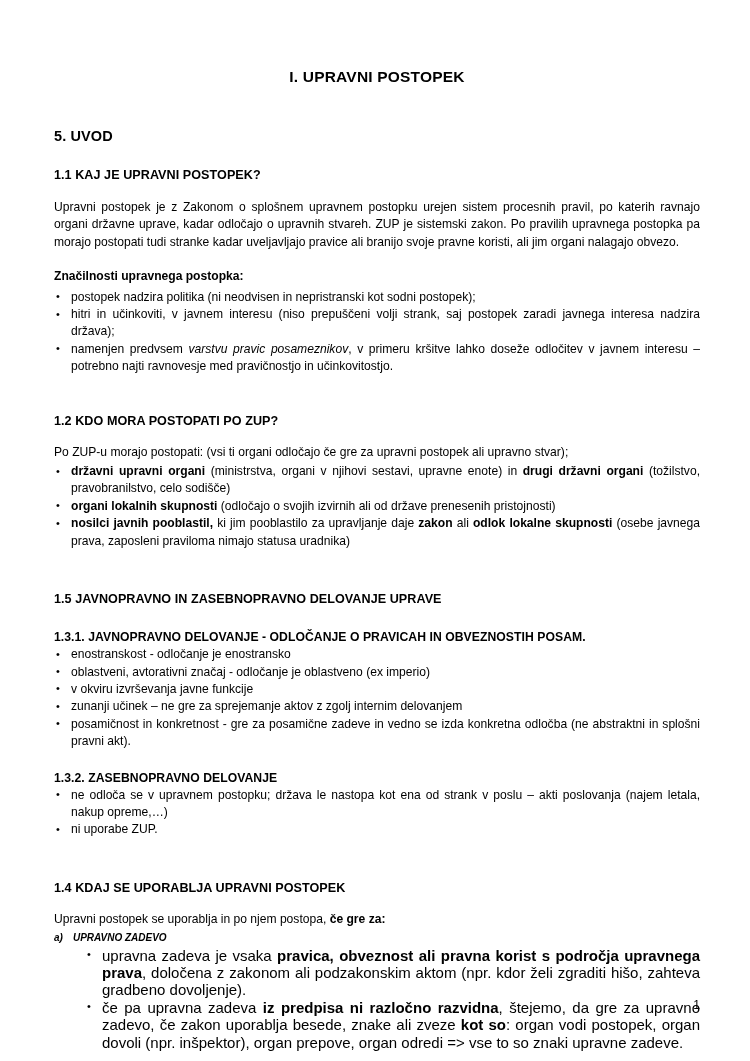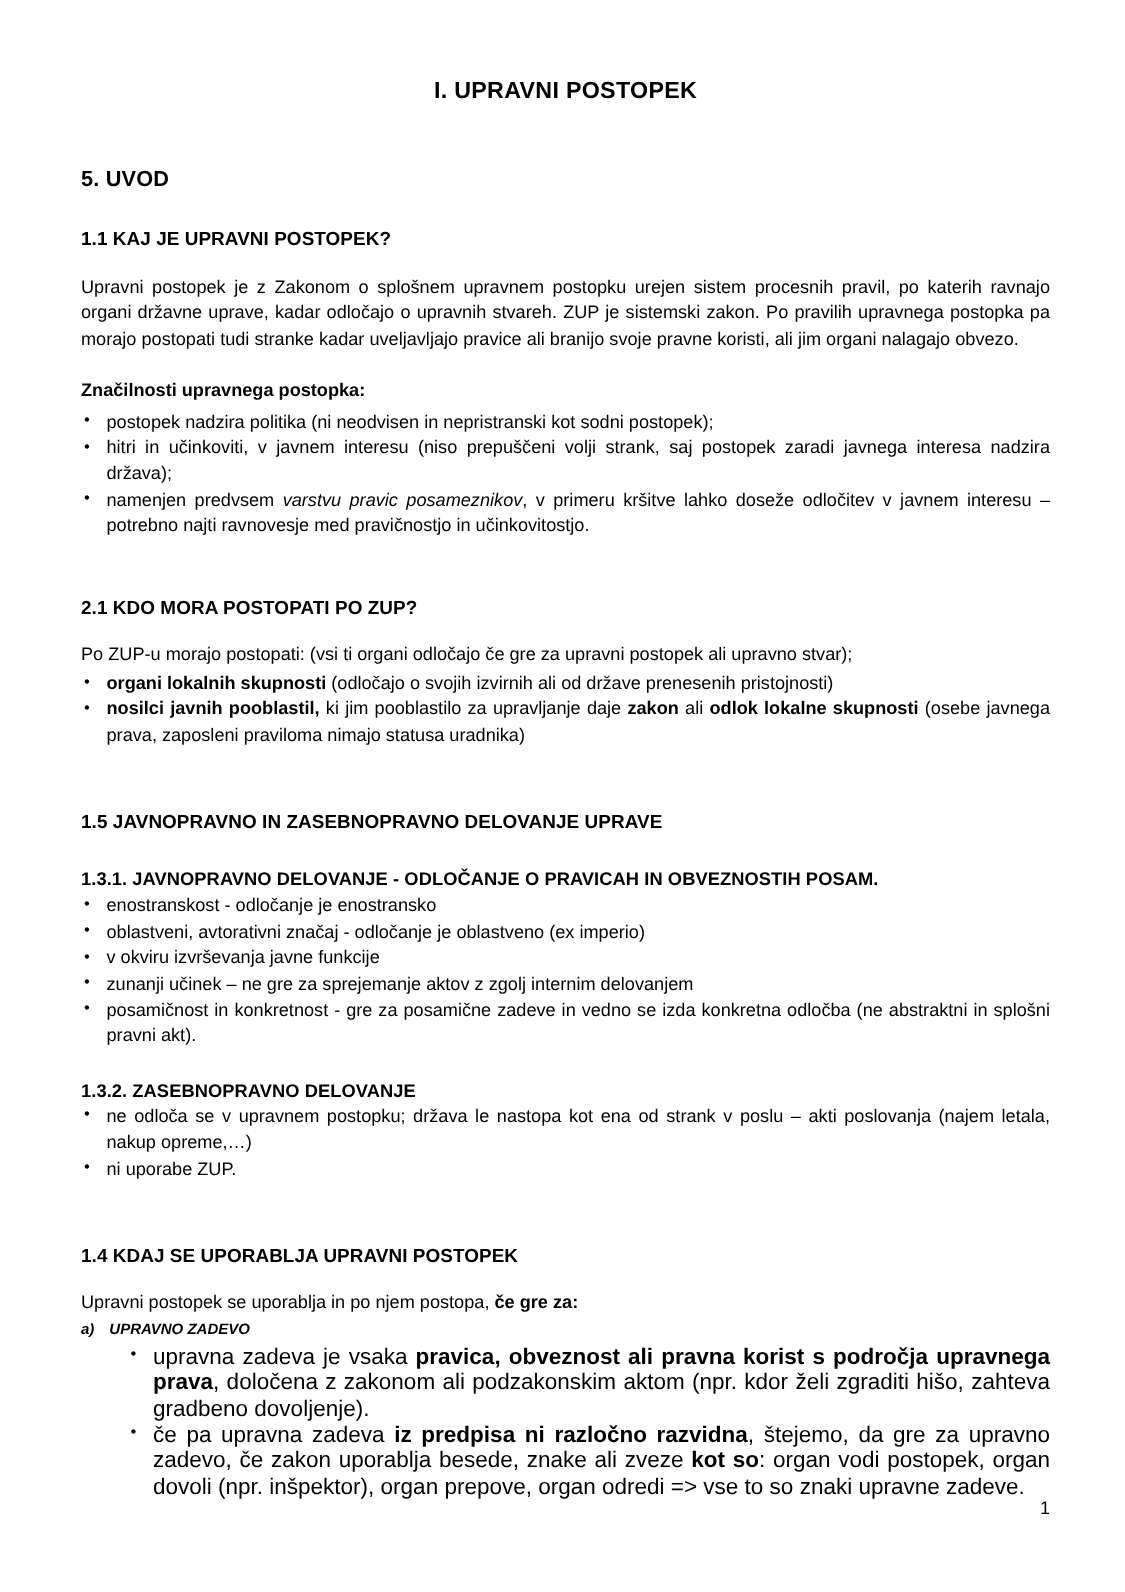--- a/index.html
+++ b/index.html
@@ -18,21 +18,21 @@
   .page {
     width: 750px;
     height: 1061px;
     box-sizing: border-box;
     padding: 0;
     position: relative;
   }
   .content {
     position: absolute;
     left: 54px;
-    top: 0;
+    top: 16px;
     width: 646px;
   }
 
   
   .doc-title {
     text-align: center;
     font-size: 15.5px;
     font-weight: bold;
     letter-spacing: 0.2px;
     margin: 0;
@@ -188,25 +188,28 @@
         <span>postopek nadzira politika (ni neodvisen in nepristranski kot sodni postopek);</span>
       </li>
       <li>
         <span>hitri in učinkoviti, v javnem interesu (niso prepuščeni volji strank, saj postopek zaradi javnega interesa nadzira država);</span>
       </li>
       <li>
         <span>namenjen predvsem </span><i>varstvu pravic posameznikov</i><span>, v primeru kršitve lahko doseže odločitev v javnem interesu – potrebno najti ravnovesje med pravičnostjo in učinkovitostjo.</span>
       </li>
     </ul>
 
-    <h3 class="h2 tight" style="padding-top:38px;">2.1 KDO MORA POSTOPATI PO ZUP?</h3>
+    <h3 class="h2 tight" style="padding-top:38px;">1.2 KDO MORA POSTOPATI PO ZUP?</h3>
 
     <p class="lead">Po ZUP-u morajo postopati: (vsi ti organi odločajo če gre za upravni postopek ali upravno stvar);</p>
 
     <ul class="bul gap-top2">
+      <li>
+        <b>državni upravni organi</b><span> (ministrstva, organi v njihovi sestavi, upravne enote) in </span><b>drugi državni organi</b><span> (tožilstvo, pravobranilstvo, celo sodišče)</span>
+      </li>
       <li class="left">
         <b>organi lokalnih skupnosti</b><span> (odločajo o svojih izvirnih ali od države prenesenih pristojnosti)</span>
       </li>
       <li>
         <b>nosilci javnih pooblastil,</b><span> ki jim pooblastilo za upravljanje daje </span><b>zakon</b><span> ali </span><b>odlok lokalne skupnosti</b><span> (osebe javnega prava, zaposleni praviloma nimajo statusa uradnika)</span>
       </li>
     </ul>
 
     <h3 class="h2" style="padding-top:42px;">1.5 JAVNOPRAVNO IN ZASEBNOPRAVNO DELOVANJE UPRAVE</h3>
 

